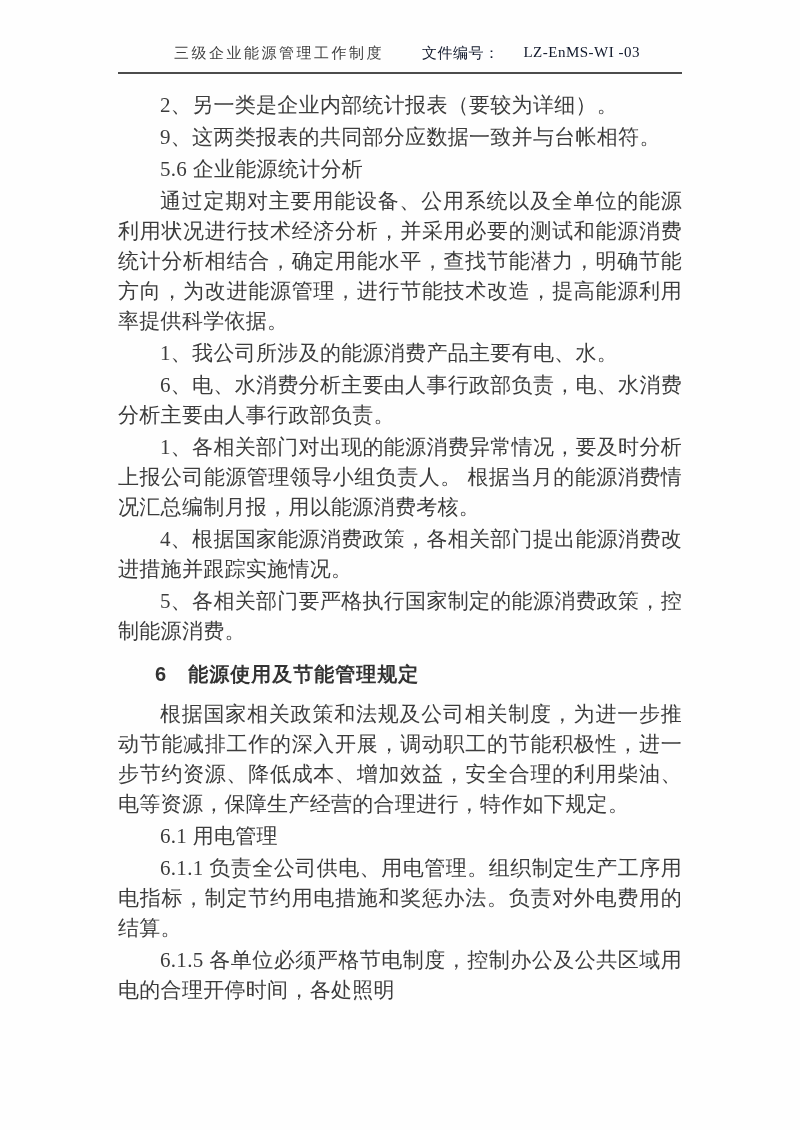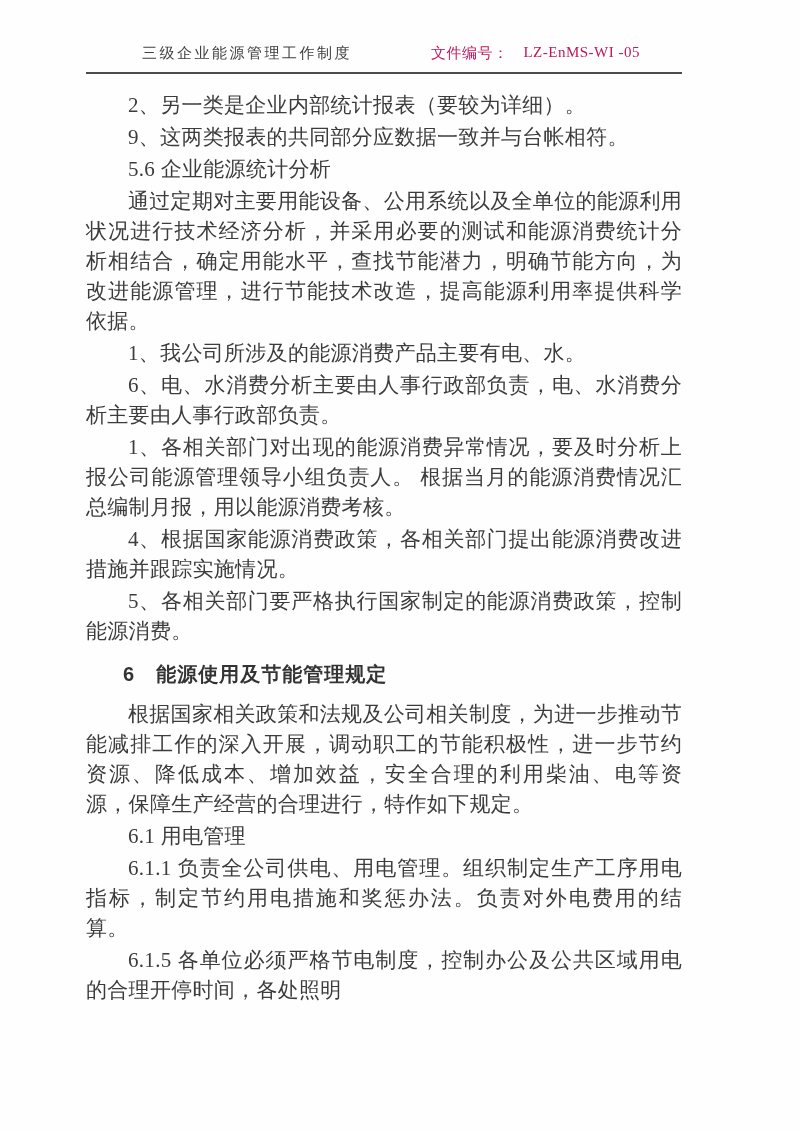--- a/index.html
+++ b/index.html
@@ -6,44 +6,44 @@
   body {
     width: 800px; height: 1130px;
     background: #fefefe;
     font-family: "Liberation Serif", "DejaVu Serif", serif;
     color: #3c3c3c;
     overflow: hidden;
   }
   .page {
     box-sizing: border-box;
     width: 800px; height: 1130px;
-    padding: 44px 118px 0 86px;
+    padding: 44px 118px 0 118px;
     background: #fefefe;
   }
   .doc-header {
     display: flex;
     align-items: baseline;
     border-bottom: 2px solid #4c4c4c;
     padding-bottom: 9px;
   }
   .doc-title {
     margin-left: 56px;
     font-size: 15px;
     letter-spacing: 2.5px;
     color: #3f3f3f;
     white-space: nowrap;
   }
   .doc-number-group {
     margin-left: auto;
     margin-right: 42px;
     display: flex;
-    gap: 15px;
+    gap: 24px;
     font-size: 15px;
     letter-spacing: 0.5px;
-    color: #be185d;
+    color: #0f172a;
     white-space: nowrap;
   }
   .content { padding-top: 14px; }
   p.para {
     font-size: 21px;
     line-height: 30px;
     margin: 2px 0;
     text-indent: 2em;
     text-align: justify;
     letter-spacing: 0.3px;
@@ -62,21 +62,21 @@
 </style>
 </head>
 <body>
 
 <div class="page">
 
   <div class="doc-header">
     <span class="doc-title">三级企业能源管理工作制度</span>
     <span class="doc-number-group">
       <span>文件编号：</span>
-      <span>LZ-EnMS-WI -05</span>
+      <span>LZ-EnMS-WI -03</span>
     </span>
   </div>
 
   <div class="content">
     <p class="para">2、另一类是企业内部统计报表（要较为详细）。</p>
     <p class="para">9、这两类报表的共同部分应数据一致并与台帐相符。</p>
     <p class="para">5.6 企业能源统计分析</p>
     <p class="para">通过定期对主要用能设备、公用系统以及全单位的能源利用状况进行技术经济分析，并采用必要的测试和能源消费统计分析相结合，确定用能水平，查找节能潜力，明确节能方向，为改进能源管理，进行节能技术改造，提高能源利用率提供科学依据。</p>
     <p class="para">1、我公司所涉及的能源消费产品主要有电、水。</p>
     <p class="para">6、电、水消费分析主要由人事行政部负责，电、水消费分析主要由人事行政部负责。</p>

